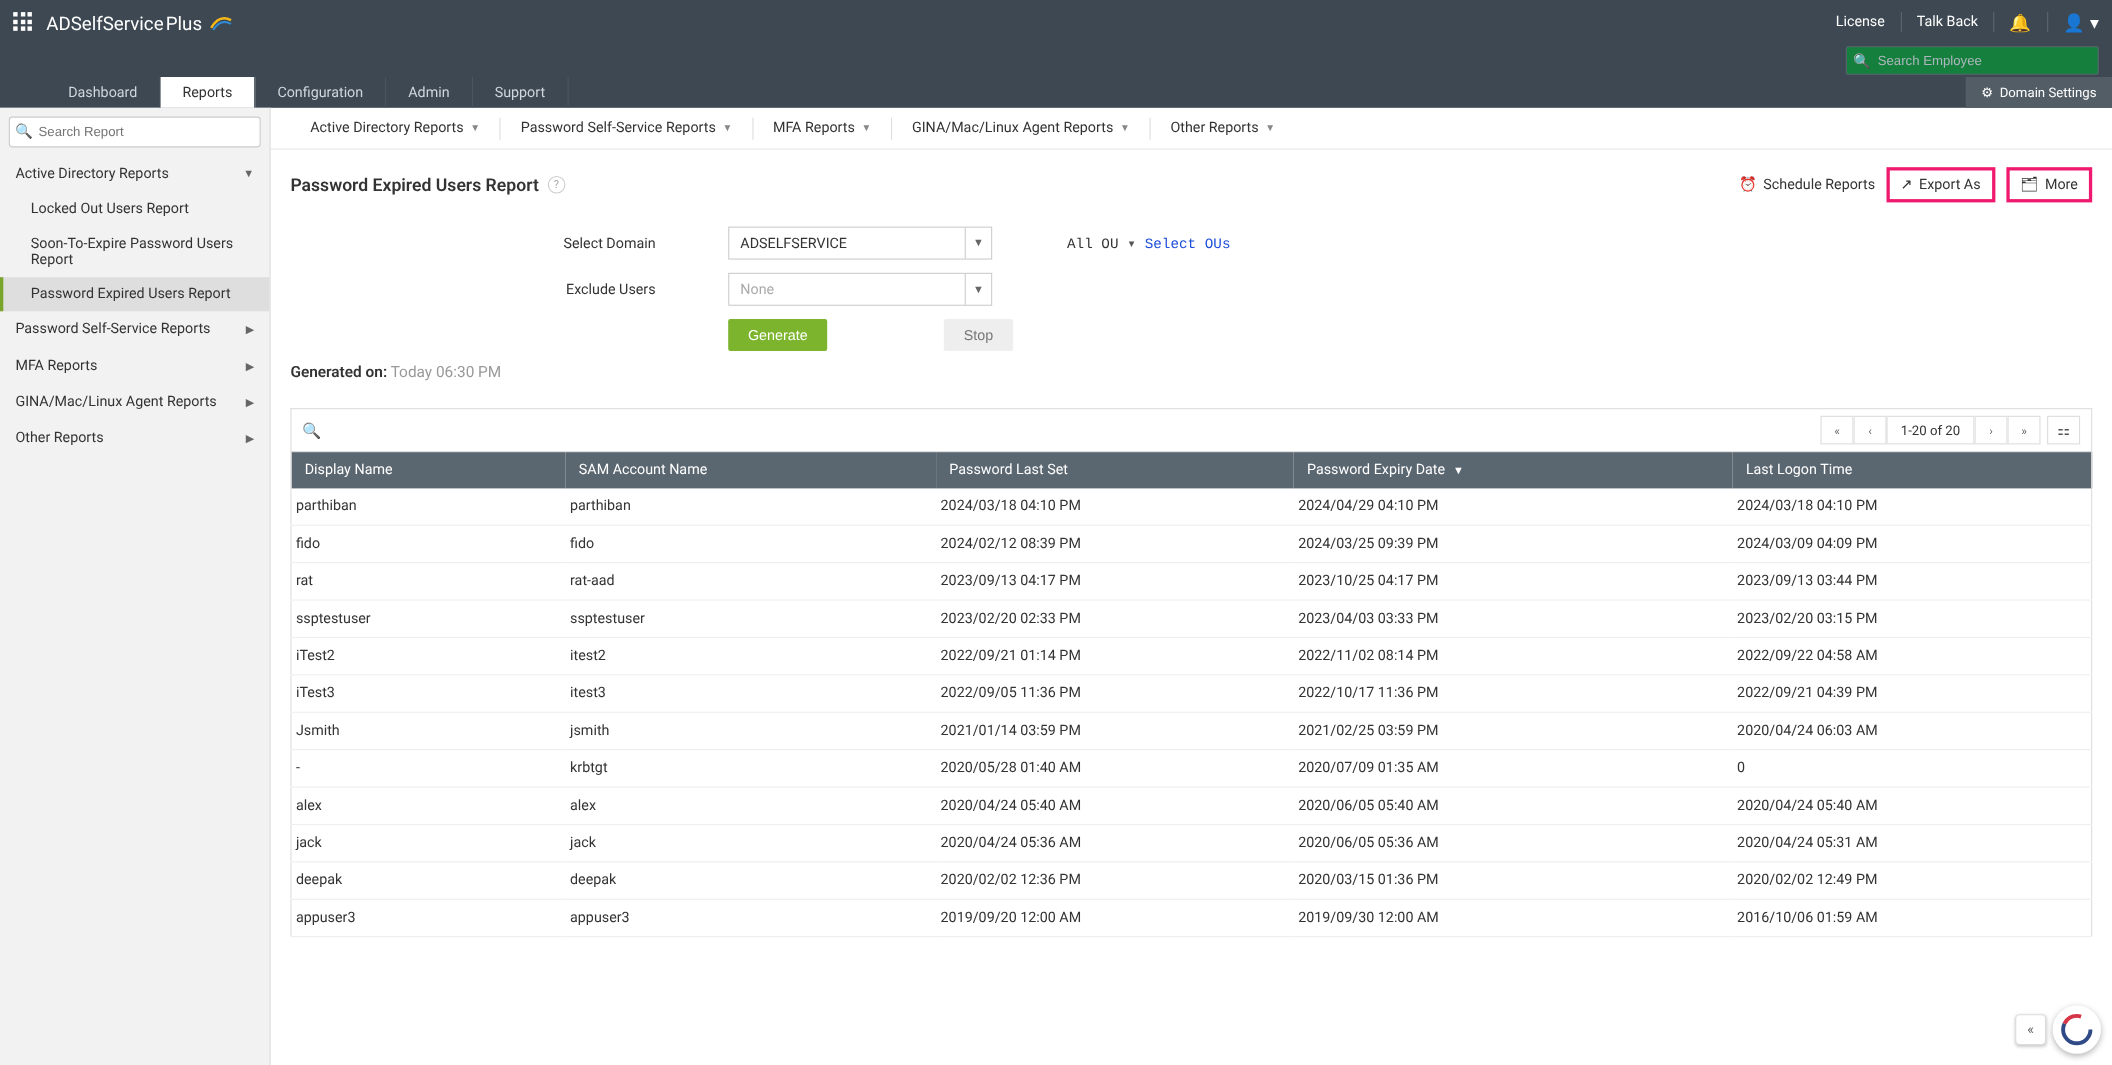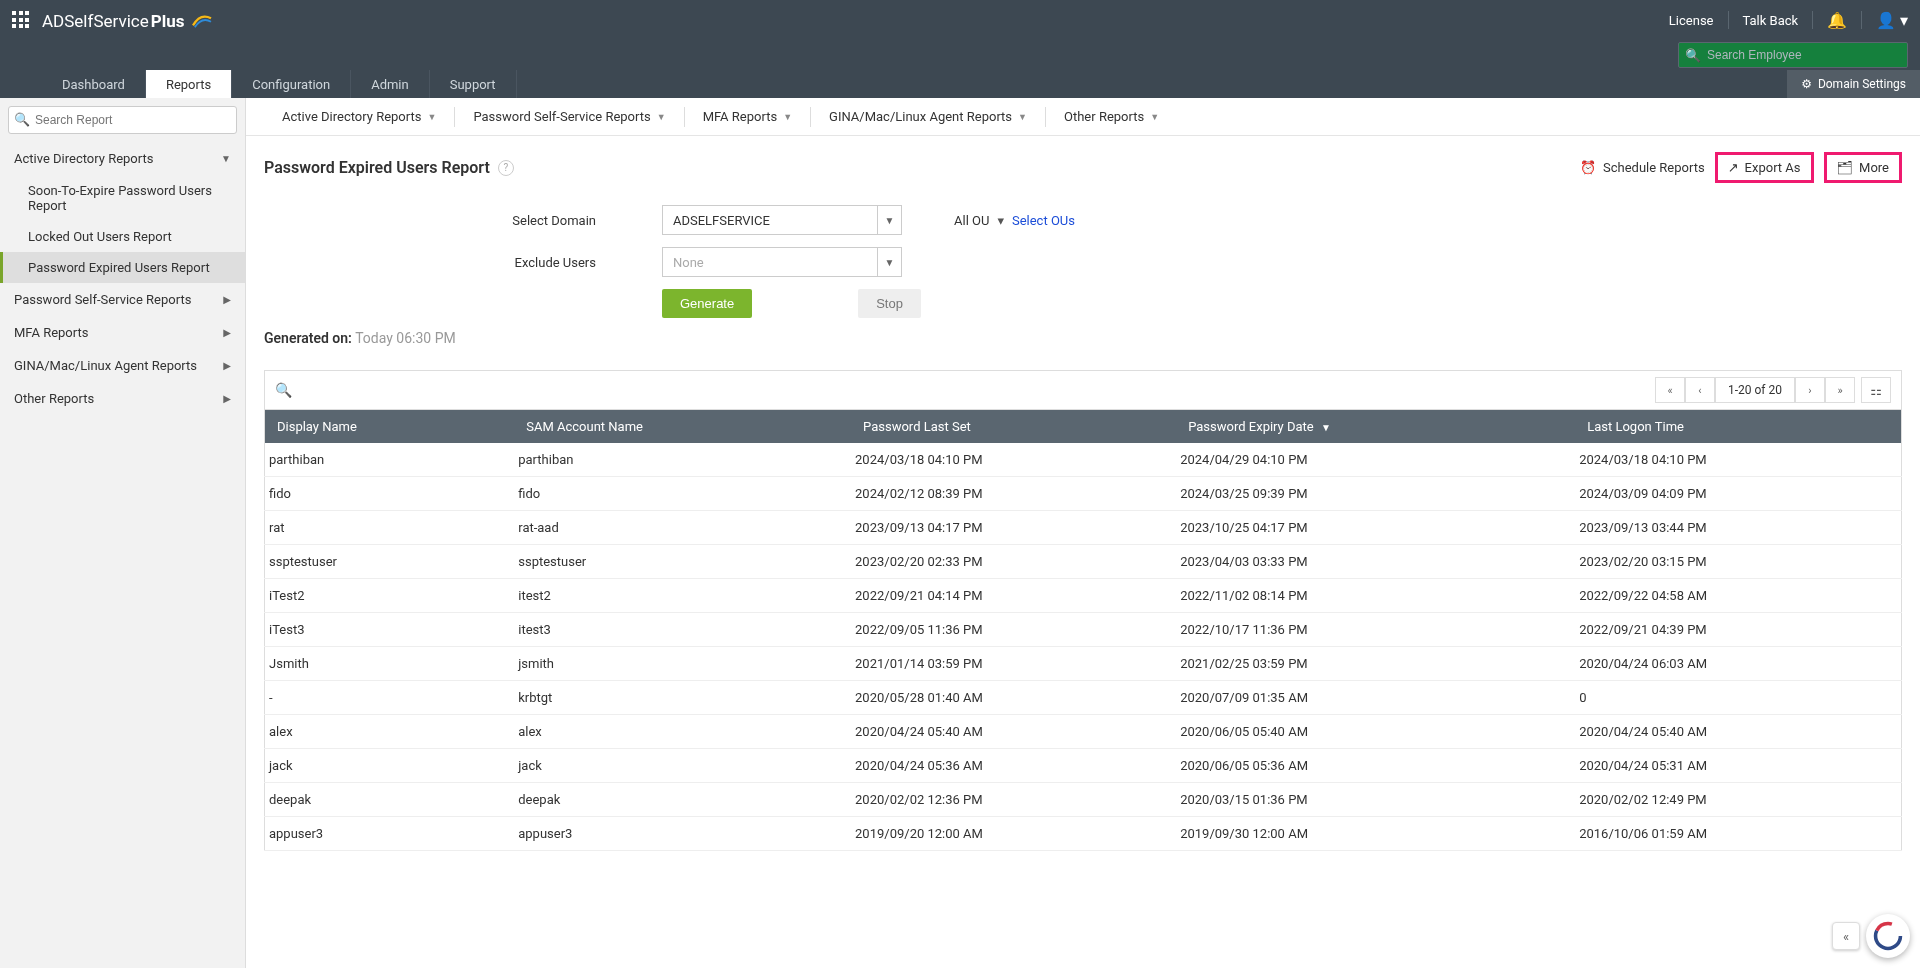--- a/index.html
+++ b/index.html
@@ -3,21 +3,21 @@
 <meta charset="utf-8">
 <style>
 * { box-sizing: border-box; margin: 0; padding: 0; }
 body { font-family: -apple-system, BlinkMacSystemFont, "Segoe UI", Roboto, Arial, sans-serif; font-size: 13px; color: #333; background: #fff; }
 
 
 .top-header { background: #3d4852; color: #fff; height: 40px; display: flex; align-items: center; padding: 0 12px; }
 .apps-icon { width: 18px; height: 18px; display: grid; grid-template-columns: repeat(3,1fr); grid-template-rows: repeat(3,1fr); gap: 2px; margin-right: 12px; cursor: pointer; }
 .apps-icon span { background: #fff; width: 4px; height: 4px; }
 .product-name { font-size: 17px; font-weight: 400; }
-.product-name .plus { font-weight: 700; margin-left: 2px; }
+.product-name .plus { font-weight: 400; margin-left: 2px; }
 .swoosh { display: inline-block; width: 22px; height: 18px; margin-left: 2px; position: relative; top: 2px; }
 .swoosh svg { width: 100%; height: 100%; }
 .top-spacer { flex: 1; }
 .top-links { display: flex; align-items: center; gap: 14px; font-size: 13px; }
 .top-links a { color: #fff; text-decoration: none; }
 .top-sep { width: 1px; height: 18px; background: #5a6670; }
 .bell-icon, .user-icon { color: #fff; font-size: 16px; }
 
 
 .second-header { background: #3d4852; height: 30px; display: flex; align-items: center; justify-content: flex-end; padding: 0 12px; gap: 10px; position: relative; }
@@ -57,21 +57,21 @@
 .page-actions { margin-left: auto; display: flex; align-items: center; gap: 10px; }
 .action-link { display: flex; align-items: center; gap: 6px; font-size: 13px; color: #333; cursor: pointer; }
 .action-box { border: 3px solid #ef1a6f; padding: 5px 10px; display: flex; align-items: center; gap: 6px; font-size: 13px; color: #333; cursor: pointer; }
 
 
 .form-area { padding: 10px 18px 14px 18px; }
 .form-row { display: flex; align-items: center; margin-bottom: 12px; gap: 48px; }
 .form-label { width: 350px; text-align: right; padding-right: 18px; font-size: 13px; color: #333; }
 .select-box { width: 240px; border: 1px solid #ccc; height: 30px; display: flex; align-items: center; padding: 0 10px; position: relative; background: #fff; cursor: pointer; }
 .select-box .dd { position: absolute; right: 0; top: 0; width: 24px; height: 100%; border-left: 1px solid #ccc; display: flex; align-items: center; justify-content: center; font-size: 10px; color: #666; }
-.ou-area { margin-left: 4px; display: flex; align-items: center; gap: 8px; font-size: 13px; }
+.ou-area { margin-left: 20px; display: flex; align-items: center; gap: 8px; font-size: 13px; font-family: Liberation Mono, monospace; }
 .ou-link { color: #1d4ed8; cursor: pointer; }
 .filter-icon { color: #555; }
 .btn { padding: 7px 18px; border: none; cursor: pointer; font-size: 13px; border-radius: 2px; }
 .btn-green { background: #7cb52d; color: #fff; }
 .btn-grey { background: #eee; color: #777; }
 .gen-label { font-weight: 600; font-size: 14px; color: #333; }
 .gen-time { color: #999; font-size: 14px; }
 
 
 .table-toolbar { display: flex; align-items: center; padding: 6px 10px; border: 1px solid #ddd; border-bottom: none; margin: 10px 18px 0 18px; }
@@ -153,22 +153,22 @@
 
   <div class="left-panel">
     <div class="search-report">
       <span class="sicon">🔍</span>
       <input type="text" placeholder="Search Report" style="">
     </div>
     <div class="side-group">
       <span>Active Directory Reports</span>
         <span class="chev">▼</span>
     </div>
+    <div class="side-item">Locked Out Users Report</div>
     <div class="side-item">Soon-To-Expire Password Users Report</div>
-    <div class="side-item">Locked Out Users Report</div>
     <div class="side-item active">Password Expired Users Report</div>
     <div class="side-group">
       <span>Password Self-Service Reports</span>
         <span class="chev">▶</span>
     </div>
     <div class="side-group">
       <span>MFA Reports</span>
         <span class="chev">▶</span>
     </div>
     <div class="side-group">
@@ -309,21 +309,21 @@
           <tr>
             <td>ssptestuser</td>
             <td>ssptestuser</td>
             <td>2023/02/20 02:33 PM</td>
             <td>2023/04/03 03:33 PM</td>
             <td>2023/02/20 03:15 PM</td>
           </tr>
           <tr>
             <td>iTest2</td>
             <td>itest2</td>
-            <td>2022/09/21 04:14 PM</td>
+            <td>2022/09/21 01:14 PM</td>
             <td>2022/11/02 08:14 PM</td>
             <td>2022/09/22 04:58 AM</td>
           </tr>
           <tr>
             <td>iTest3</td>
             <td>itest3</td>
             <td>2022/09/05 11:36 PM</td>
             <td>2022/10/17 11:36 PM</td>
             <td>2022/09/21 04:39 PM</td>
           </tr>

